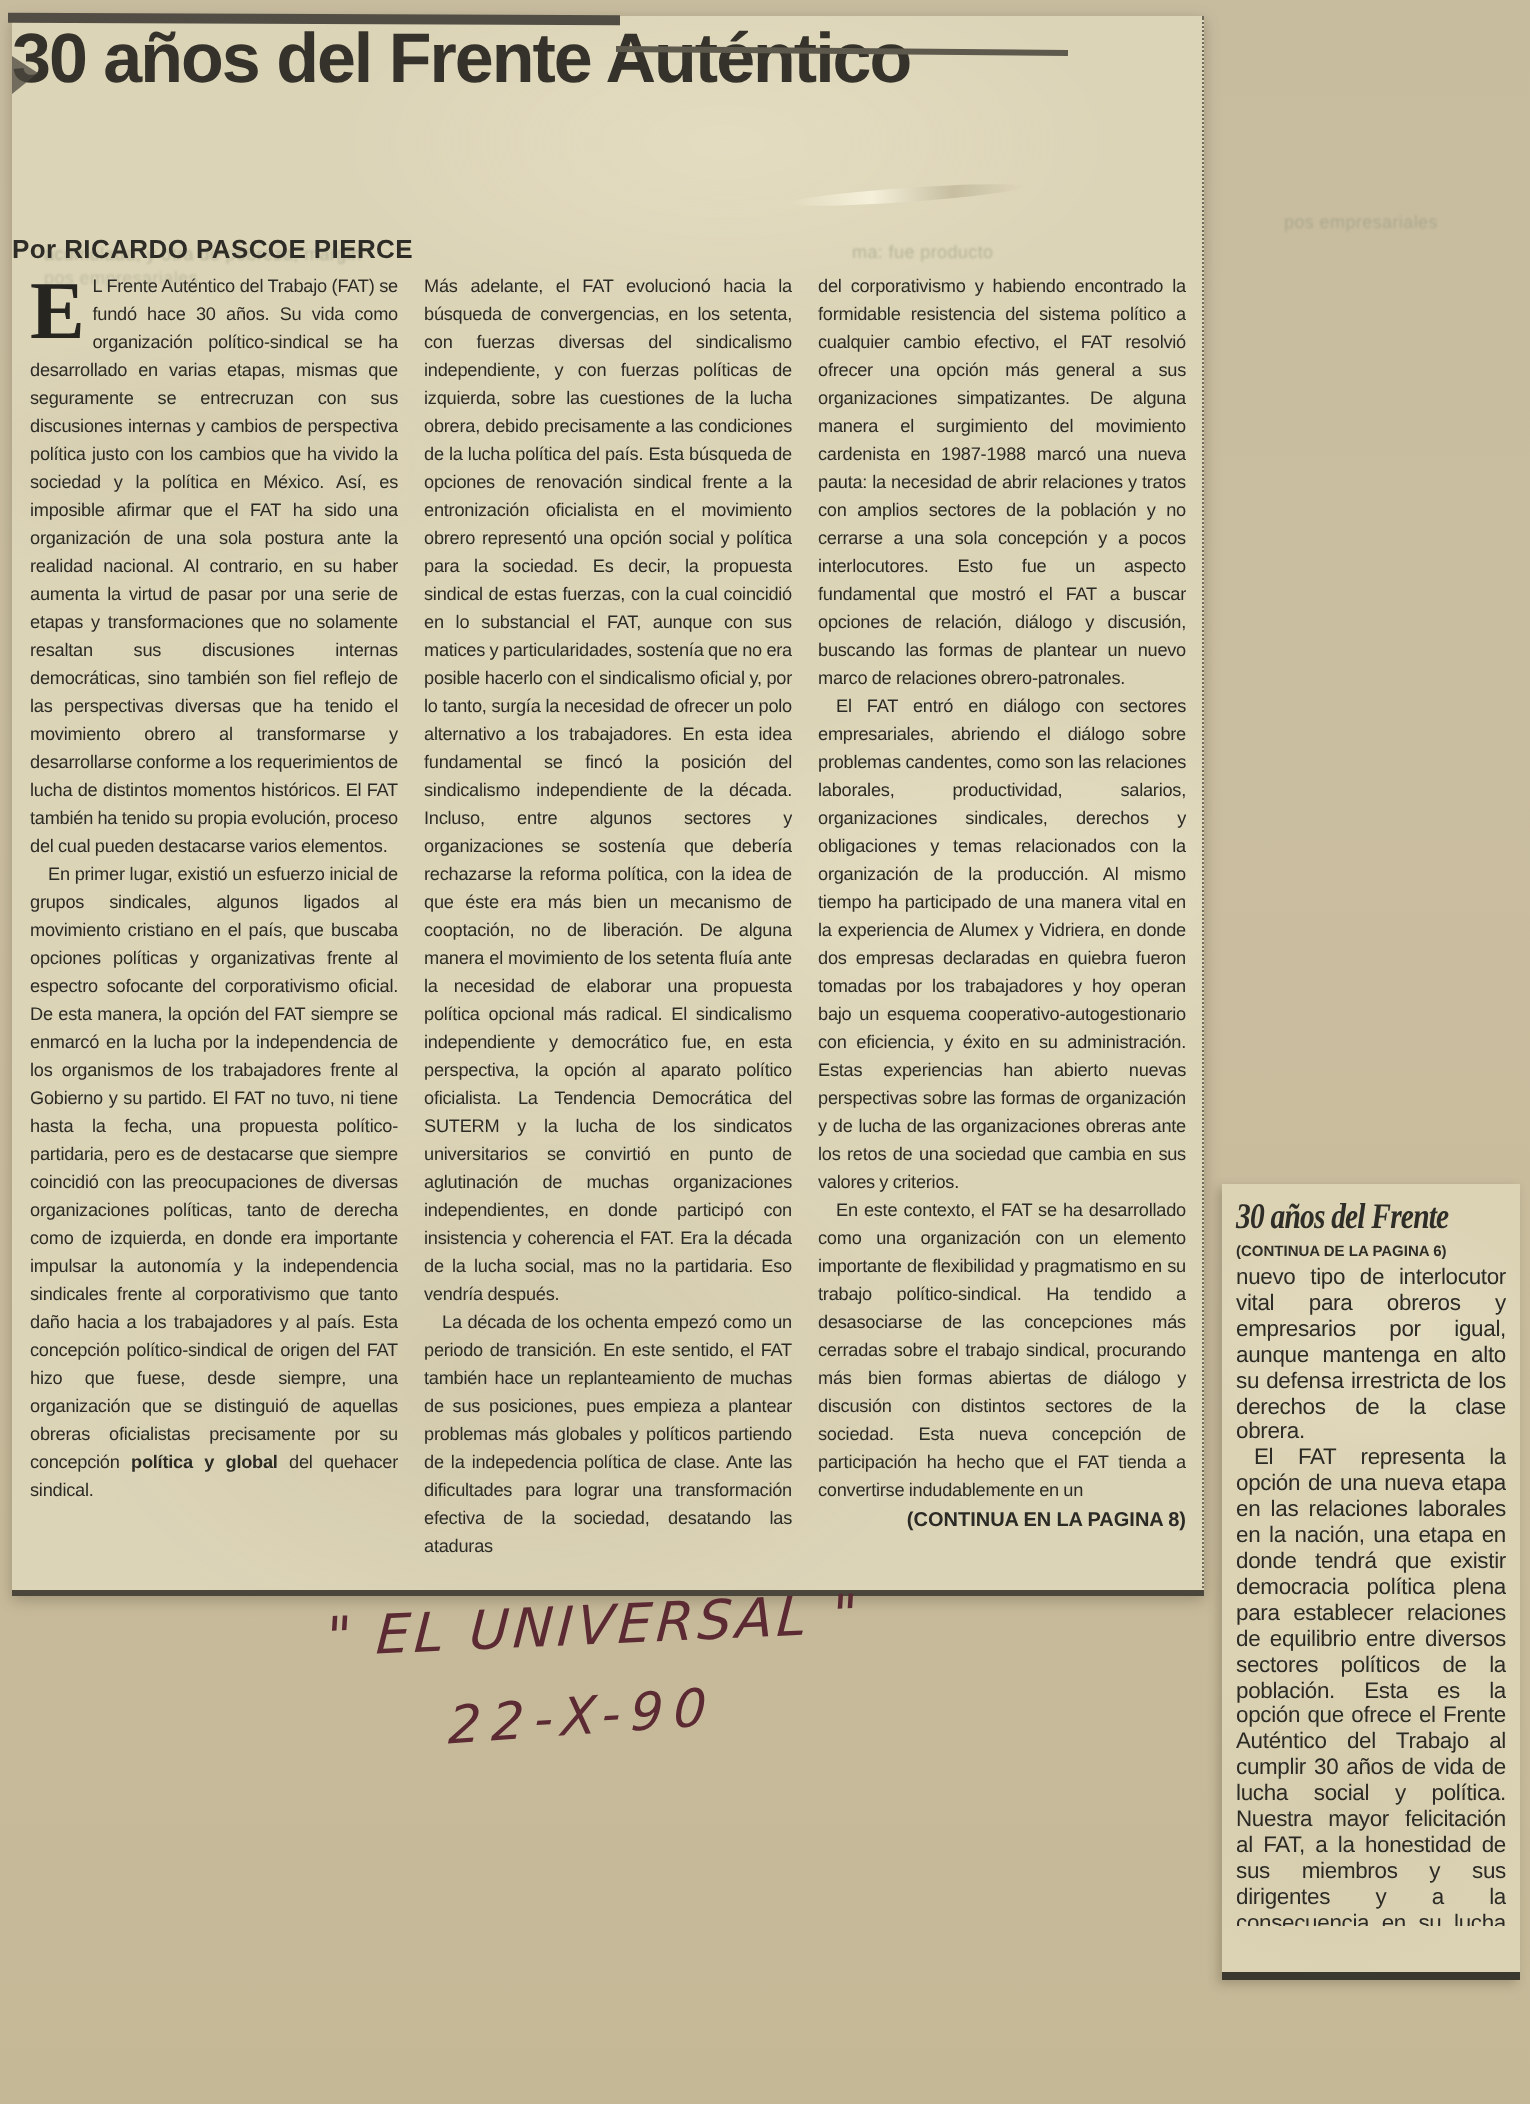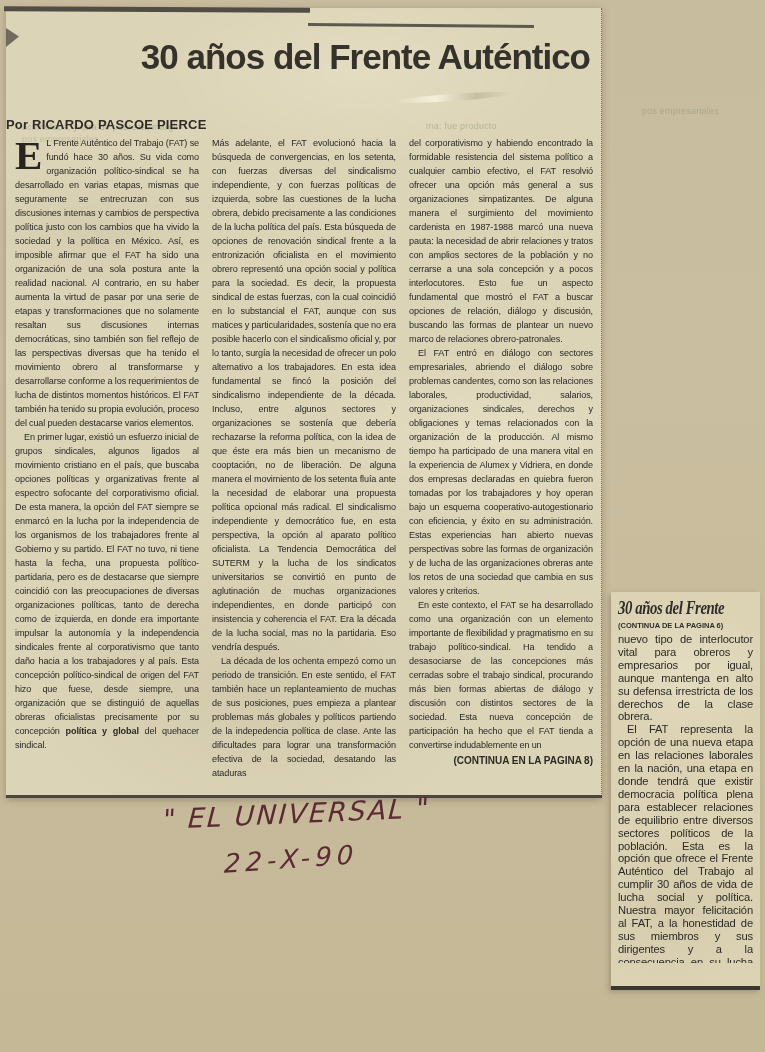--- a/index.html
+++ b/index.html
@@ -19,21 +19,21 @@
       box-shadow:0 2px 7px rgba(80,70,50,0.35);}
   .tear{position:absolute;background:#514d44;}
   .tear-a{left:-2px;top:-1px;width:306px;height:5px;transform:rotate(0.25deg);}
   .tear-b{left:302px;top:16px;width:226px;height:3px;background:#5e594d;transform:rotate(0.5deg);}
   .corner-mark{position:absolute;left:0;top:20px;width:13px;height:19px;background:#4c483f;opacity:.75;
       clip-path:polygon(0 0,100% 45%,0 100%);}
   .clip-bottom{position:absolute;left:0;right:-1px;bottom:0;height:3px;background:#4a463c;}
   .scratch{position:absolute;left:388px;top:86px;width:118px;height:7px;border-radius:50%;
       transform:rotate(-4deg);
       background:linear-gradient(90deg,transparent,rgba(246,241,220,0.95) 35%,rgba(175,165,135,0.5) 70%,transparent);}
-  .title{margin:11px;padding-top:16px;text-align:right;font-weight:bold;color:#35322b;
+  .title{margin:0;text-align:left;font-weight:bold;color:#35322b;
       font-size:35px;line-height:44px;letter-spacing:-1px;font-family:"Liberation Sans",sans-serif;}
   .title .tl{display:block;}
   .byline{position:absolute;top:109px;left:0;width:100%;text-align:left;
       font-size:13px;font-weight:bold;color:#2e2c27;letter-spacing:0.2px;}
   .ghost{position:absolute;font-size:9px;color:#8d9279;opacity:.5;filter:blur(0.6px);
       white-space:nowrap;letter-spacing:.2px;}
   .ghost-a{left:16px;top:114px;}
   .ghost-b{left:420px;top:113px;}
   .ghost-c{left:642px;top:106px;} 
   .ghost-d{left:16px;top:126px;opacity:.35;}

